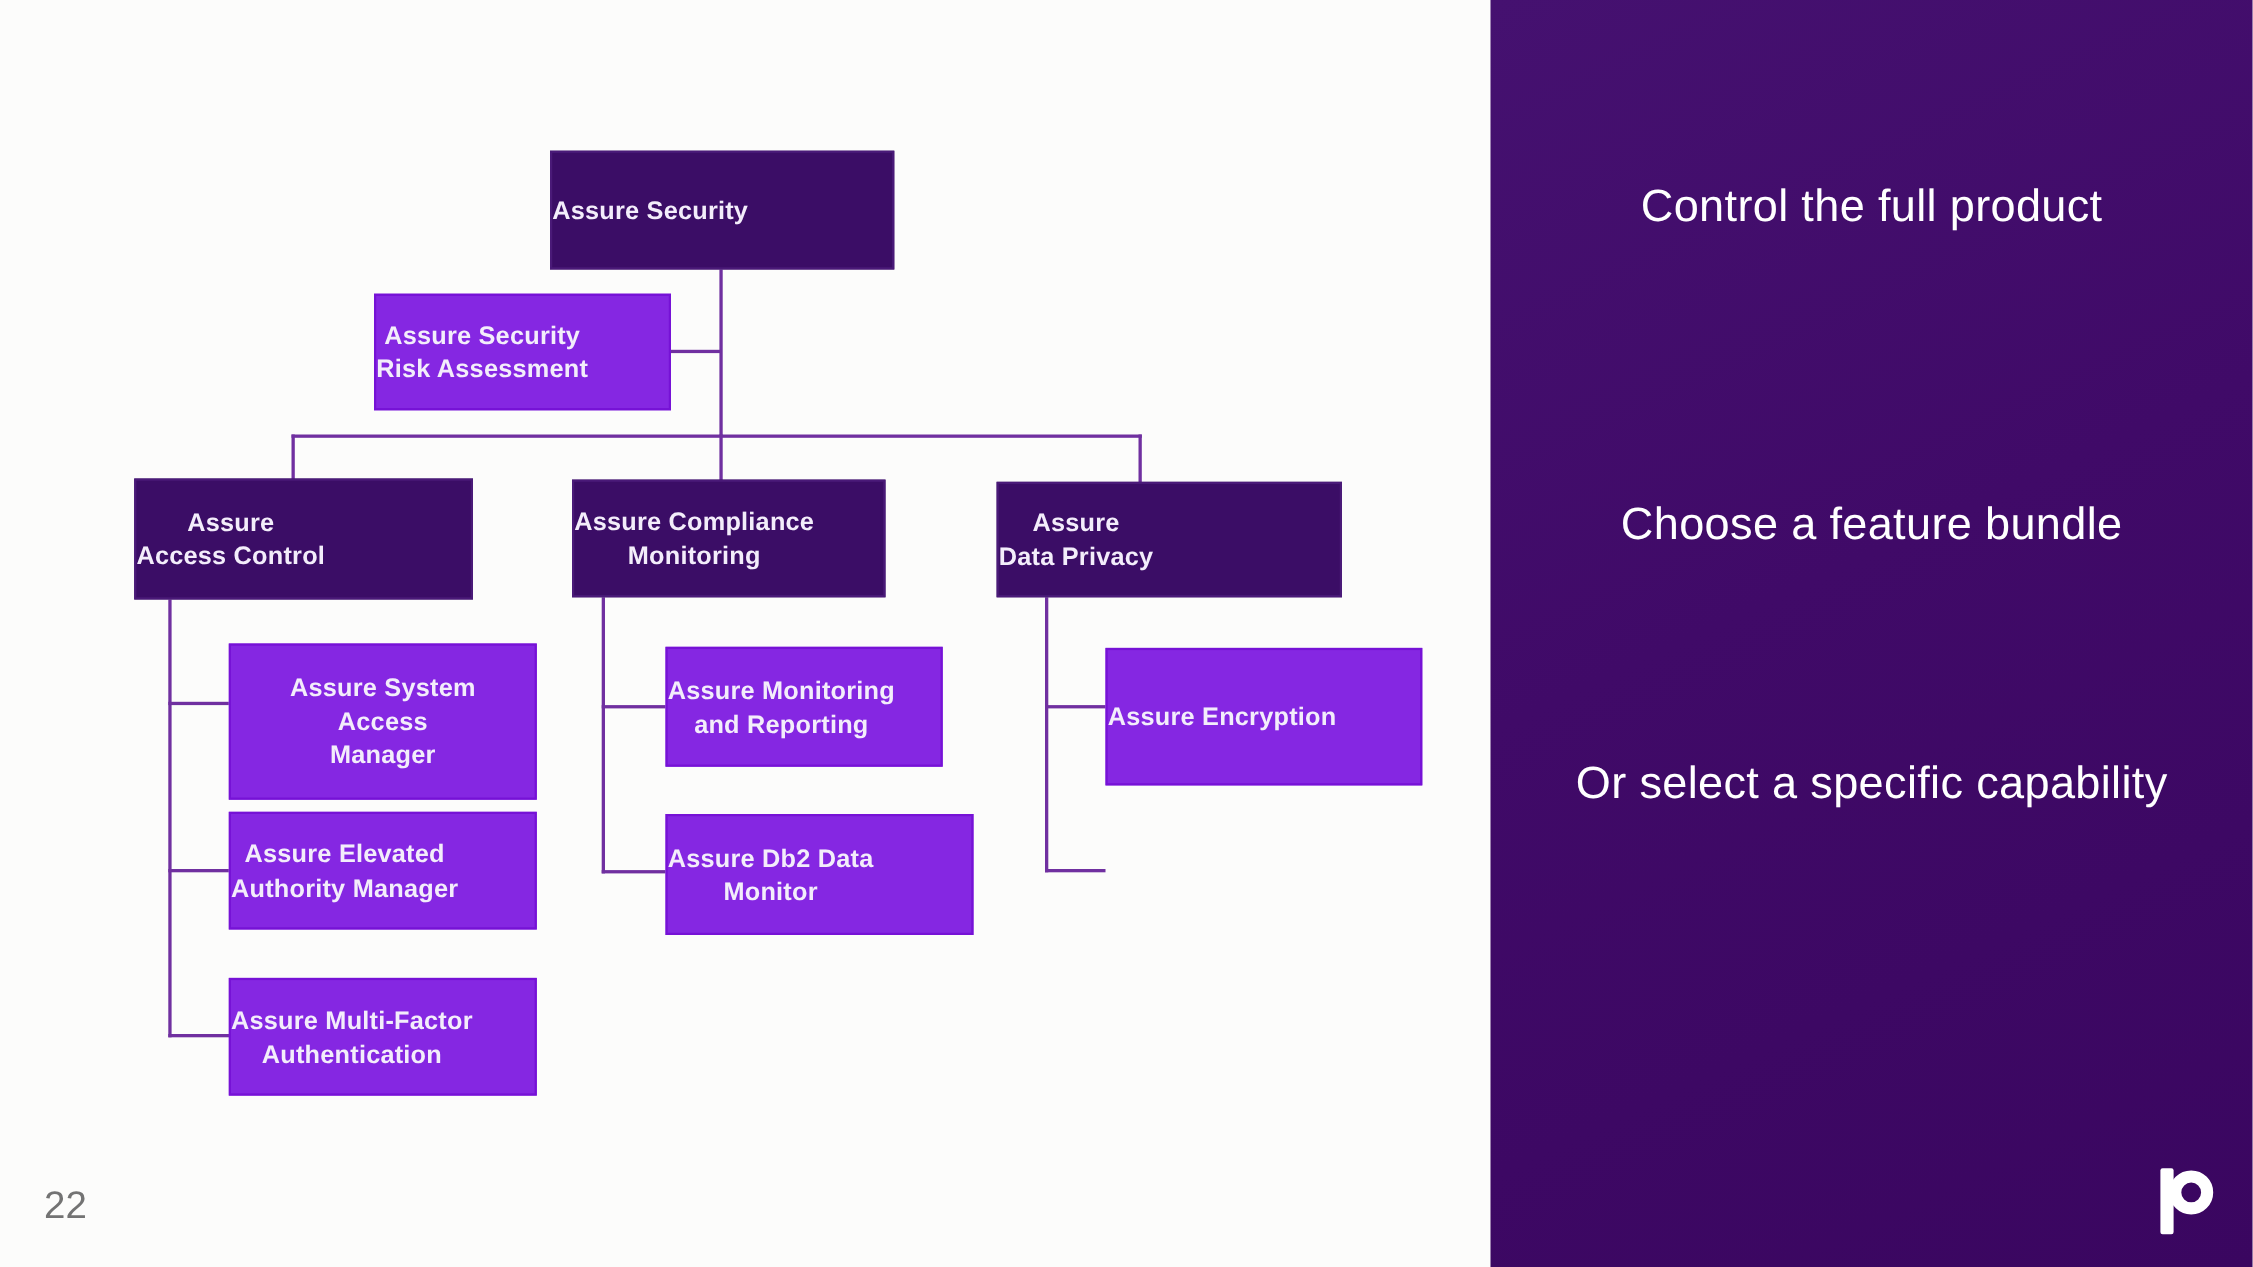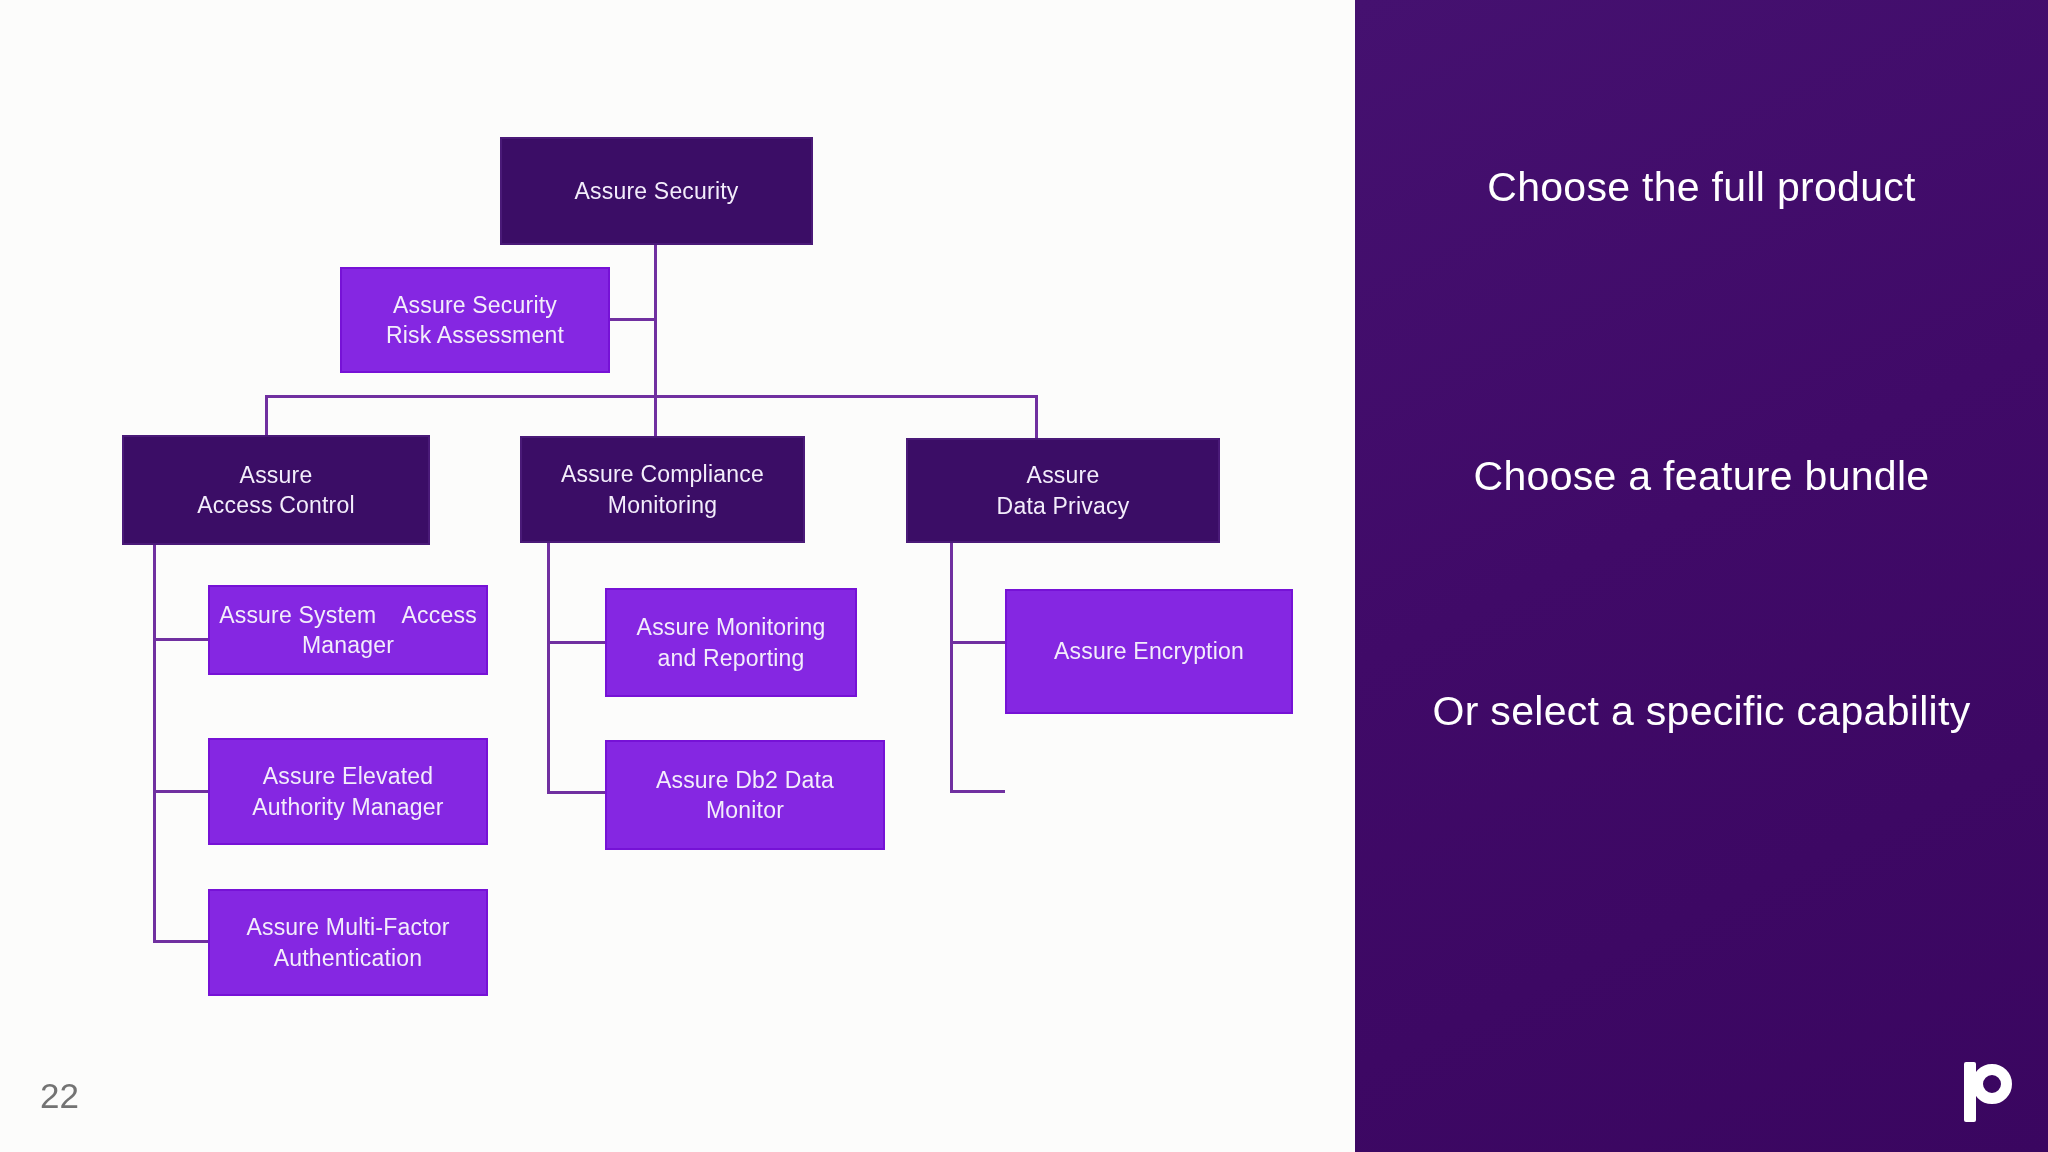--- a/index.html
+++ b/index.html
@@ -15,24 +15,25 @@
   .slide{
     position:relative;
     width:2048px;height:1152px;
     background:var(--bg);
     overflow:hidden;
     font-family:"Liberation Sans", sans-serif;
   }
   
   .node{
     position:absolute;
-    display:flex;align-items:center;justify-content:center;
+    display:flex;align-items:center;
     text-align:center;
     box-sizing:border-box;
     color:var(--label);
+    font-weight:bold;
   }
   .node .label{
     white-space:pre-wrap;
     font-size:23px;
     line-height:1.32;
     letter-spacing:.2px;
   }
   .node.dark{
     background:var(--dark);
     border:2px solid #4a1a78;
@@ -123,21 +124,21 @@
   </div>
   <div class="node dark" style="left:520px;top:436px;width:285px;height:107px">
     <span class="label">Assure Compliance
 Monitoring</span>
   </div>
   <div class="node dark" style="left:906px;top:438px;width:314px;height:105px">
     <span class="label">Assure
 Data Privacy</span>
   </div>
 
-  <div class="node bright" style="left:208px;top:585px;width:280px;height:90px">
+  <div class="node bright" style="left:208px;top:585px;width:280px;height:142px">
     <span class="label">Assure System    Access
 Manager</span>
   </div>
   <div class="node bright" style="left:208px;top:738px;width:280px;height:107px">
     <span class="label">Assure Elevated
 Authority Manager</span>
   </div>
   <div class="node bright" style="left:208px;top:889px;width:280px;height:107px">
     <span class="label">Assure Multi-Factor
 Authentication</span>
@@ -150,21 +151,21 @@
   <div class="node bright" style="left:605px;top:740px;width:280px;height:110px">
     <span class="label">Assure Db2 Data
 Monitor</span>
   </div>
 
   <div class="node bright" style="left:1005px;top:589px;width:288px;height:125px">
     <span class="label">Assure Encryption</span>
   </div>
 
   <div class="panel">
-    <div class="heading h1">Choose the full product</div>
+    <div class="heading h1">Control the full product</div>
     <div class="heading h2">Choose a feature bundle</div>
     <div class="heading h3">Or select a specific capability</div>
   </div>
 
   <div class="logo">
     <div class="stem"></div>
     <div class="ring"></div>
   </div>
 
   <div class="page-number">22</div>

